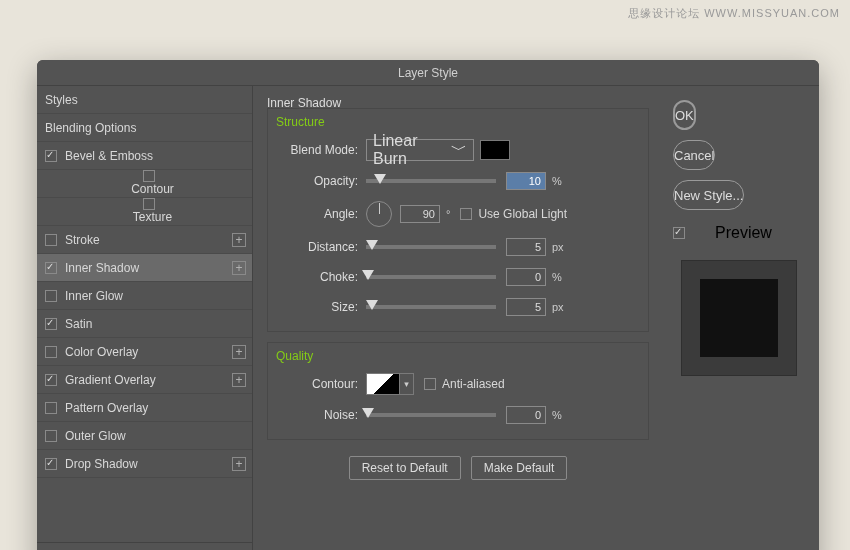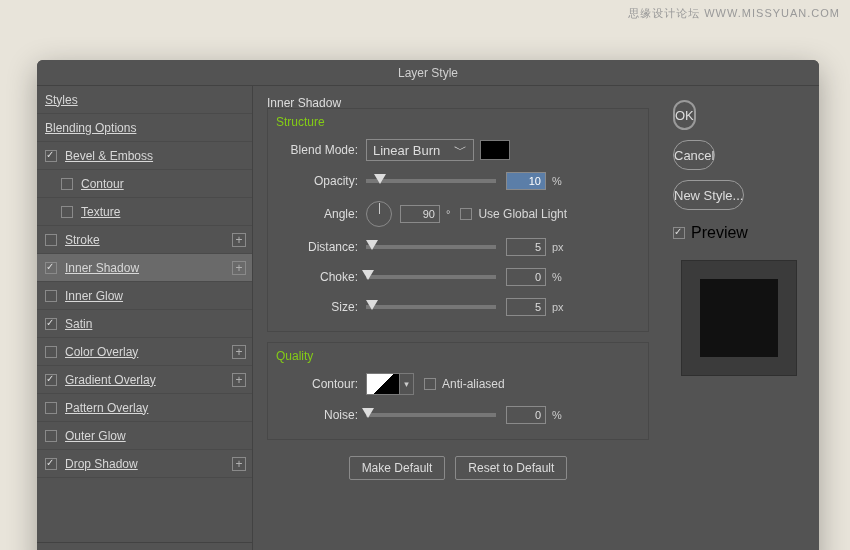--- a/index.html
+++ b/index.html
@@ -3,52 +3,52 @@
 <meta charset="utf-8">
 <style>
   * { box-sizing: border-box; margin: 0; padding: 0; font-family: -apple-system, Helvetica, Arial, sans-serif; }
   body { background: #e8e4da; width: 850px; height: 550px; overflow: hidden; position: relative; }
   .watermark { position: absolute; top: 6px; right: 10px; font-size: 11px; color: #999; letter-spacing: 1px; z-index: 100; }
   .dialog { position: absolute; left: 37px; top: 20px; width: 782px; height: 512px; background: #535353; border-radius: 6px; box-shadow: 0 8px 30px rgba(0,0,0,0.3); display: flex; flex-direction: column; margin-top: 40px; }
   .titlebar { height: 26px; display: flex; align-items: center; justify-content: center; background: #535353; border-bottom: 1px solid #424242; border-radius: 6px 6px 0 0; font-size: 12px; color: #d0d0d0; }
   .content { flex: 1; display: flex; }
   .sidebar { width: 216px; border-right: 1px solid #424242; display: flex; flex-direction: column; background: #535353; }
   .style-list { flex: 1; overflow: auto; }
-  .srow { display: flex; align-items: center; height: 28px; padding: 0 8px; font-size: 12px; color: #d8d8d8; border-bottom: 1px solid #4a4a4a; position: relative; cursor: pointer; text-decoration: underline; }
+  .srow { display: flex; align-items: center; height: 28px; padding: 0 8px; font-size: 12px; color: #d8d8d8; border-bottom: 1px solid #4a4a4a; position: relative; cursor: pointer; }
   .srow.selected { background: #6a6a6a; }
-  .srow.indent { padding-left: 24px; }
+  .srow.indent { padding-left: 24px; flex-direction: column; }
   .srow .chk { width: 12px; height: 12px; border: 1px solid #8a8a8a; margin-right: 8px; display: inline-flex; align-items: center; justify-content: center; position: relative; flex-shrink: 0; }
   .srow .chk.checked::after { content: "✓"; font-size: 10px; color: #ddd; position: absolute; top: -2px; left: 0; }
   .srow .plus { position: absolute; right: 6px; width: 14px; height: 14px; border: 1px solid #8a8a8a; display: flex; align-items: center; justify-content: center; font-size: 12px; line-height: 1; color: #b0b0b0; }
   .sidebar-footer { height: 30px; border-top: 1px solid #424242; display: flex; align-items: center; padding: 12px 8px; gap: 10px; color: #9a9a9a; font-size: 11px; font-style: italic; }
   .sidebar-footer .trash { margin-left: auto; font-style: normal; }
   .main { flex: 1; padding: 10px 14px; color: #d8d8d8; font-size: 12px; display: flex; flex-direction: column; }
   .fieldset { border: 1px solid #484848; padding: 8px 12px 14px 12px; margin-bottom: 10px; }
   .fsname { font-size: 12px; color: #84cc16; margin: -2px 0 2px -4px; }
   .frow { display: flex; align-items: center; margin-top: 10px; min-height: 20px; }
   .flabel { width: 86px; text-align: right; padding-right: 8px; color: #ddd; }
-  .select { background: #535353; border: 1px solid #8a8a8a; color: #ddd; font-size: 13px; height: 22px; padding: 0 6px; width: 108px; display: flex; align-items: center; justify-content: space-between; }
+  .select { background: #535353; border: 1px solid #8a8a8a; color: #ddd; font-size: 16px; height: 22px; padding: 0 6px; width: 108px; display: flex; align-items: center; justify-content: space-between; }
   .swatch { width: 30px; height: 20px; background: #000; border: 1px solid #7a7a7a; margin-left: 6px; }
   .slider { flex: 1; max-width: 130px; height: 4px; background: #777; position: relative; margin-right: 10px; }
   .slider .knob { position: absolute; top: -5px; width: 0; height: 0; border-left: 6px solid transparent; border-right: 6px solid transparent; border-top: 10px solid #ddd; }
   .numbox { width: 40px; height: 18px; background: #535353; border: 1px solid #8a8a8a; color: #ddd; font-size: 11px; padding: 0 4px; text-align: right; }
   .numbox.sel { background: #5b7ea8; color: #fff; }
   .unit { margin-left: 6px; color: #ccc; font-size: 11px; }
   .angle { width: 26px; height: 26px; border: 1px solid #8a8a8a; border-radius: 50%; position: relative; margin-right: 8px; }
   .angle::after { content: ""; position: absolute; left: 50%; top: 50%; width: 11px; height: 1px; background: #ccc; transform-origin: 0 0; transform: rotate(-90deg); }
   .chkbox { width: 12px; height: 12px; border: 1px solid #8a8a8a; margin-right: 6px; display: inline-flex; align-items: center; justify-content: center; position: relative; }
   .chkbox.checked::after { content: "✓"; font-size: 10px; color: #ddd; position: absolute; top: -2px; left: 0; }
   .contour-sw { width: 34px; height: 22px; border: 1px solid #7a7a7a; background: linear-gradient(135deg, #fff 0 50%, #000 50% 100%); display: inline-block; }
   .arrowdn { width: 14px; height: 22px; border: 1px solid #7a7a7a; border-left: none; display: inline-flex; align-items: center; justify-content: center; font-size: 9px; color: #ccc; margin-right: 10px; }
   .btn { background: #535353; border: 1px solid #8a8a8a; color: #ddd; font-size: 12px; height: 24px; padding: 0 12px; border-radius: 2px; cursor: pointer; }
   .btn-row { display: flex; justify-content: center; gap: 10px; margin-top: 6px; }
   .rightpanel { width: 156px; padding: 14px 14px 0 10px; display: flex; flex-direction: column; gap: 10px; align-items: flex-start; }
   .rbtn { background: #535353; border: 1px solid #9a9a9a; border-radius: 16px; height: 30px; color: #ddd; font-size: 13px; display: flex; align-items: center; justify-content: center; cursor: pointer; }
   .rbtn.primary { border-width: 2px; font-weight: 500; }
-  .preview-row { display: flex; align-items: center; justify-content: center; gap: 0; margin-top: 4px; }
+  .preview-row { display: flex; align-items: center; justify-content: center; gap: 24px; margin-top: 4px; }
   .preview-row .chkbox { flex-shrink: 0; }
   .preview-thumb { margin-top: 8px; width: 116px; height: 116px; background: #3b3b3b; border: 1px solid #2f2f2f; align-self: center; display: flex; align-items: center; justify-content: center; }
   .preview-thumb .inner { width: 78px; height: 78px; background: #111; }
   .grouplabel { font-size: 12px; color: #ddd; margin-bottom: -2px; }
 </style>
 </head>
 <body>
 
 <div class="watermark">思缘设计论坛  WWW.MISSYUAN.COM</div>
 
@@ -200,22 +200,22 @@
           <div class="flabel">Noise:</div>
           <div class="slider">
               <div class="knob" style="left:-4px"></div>
             </div>
           <input class="numbox" value="0" style="">
           <span class="unit">%</span>
         </div>
       </div>
 
       <div class="btn-row">
+        <button class="btn">Reset to Default</button>
         <button class="btn">Make Default</button>
-        <button class="btn">Reset to Default</button>
       </div>
     </div>
 
     <div class="rightpanel">
       <div class="rbtn primary">OK</div>
       <div class="rbtn">Cancel</div>
       <div class="rbtn">New Style...</div>
       <div class="preview-row">
         <span class="chkbox checked"></span>
         <span>Preview</span>

